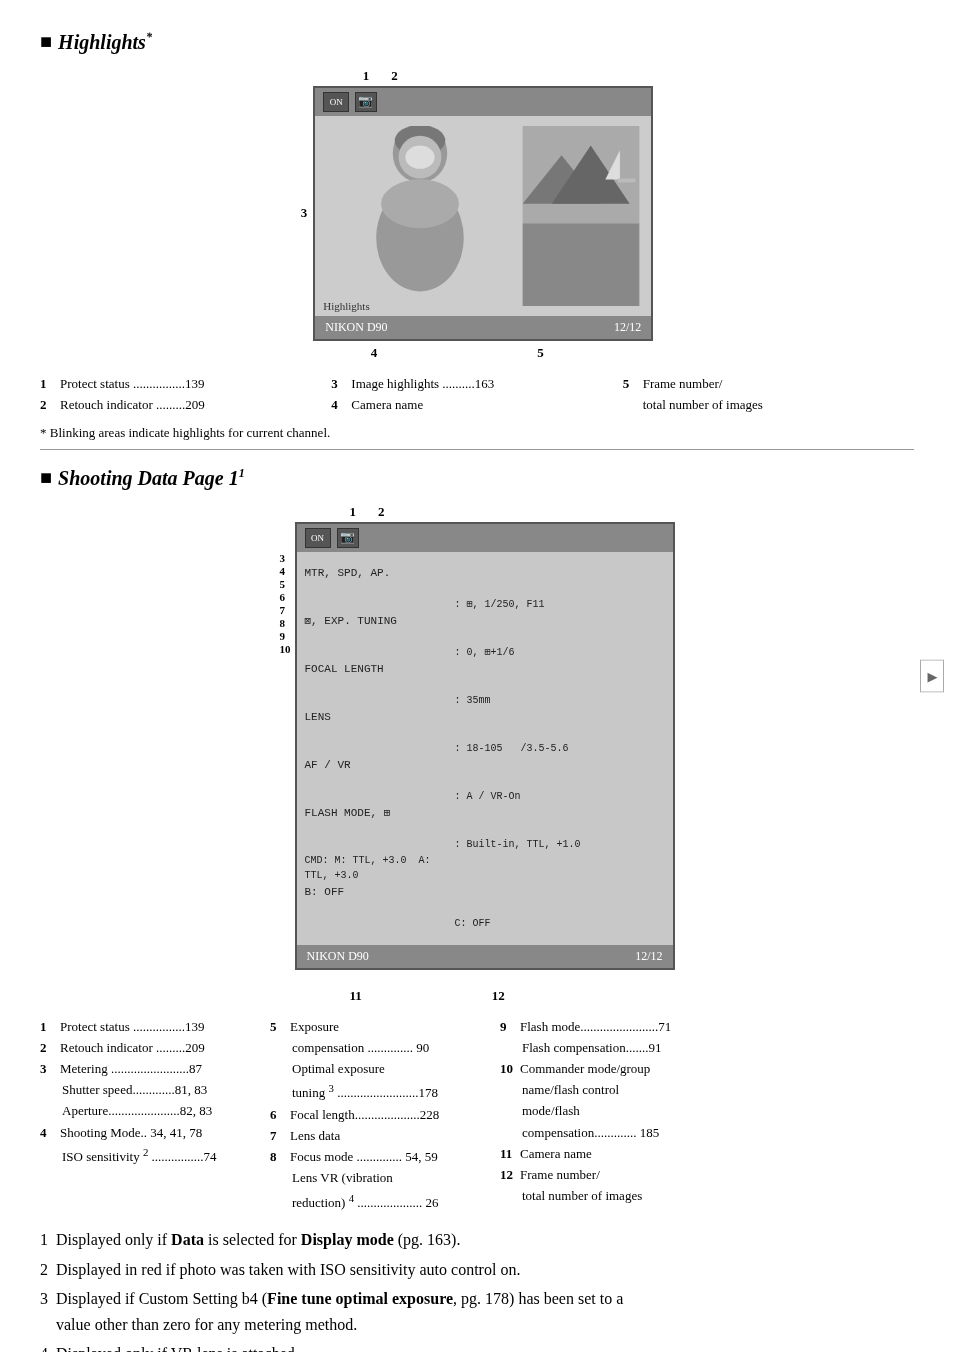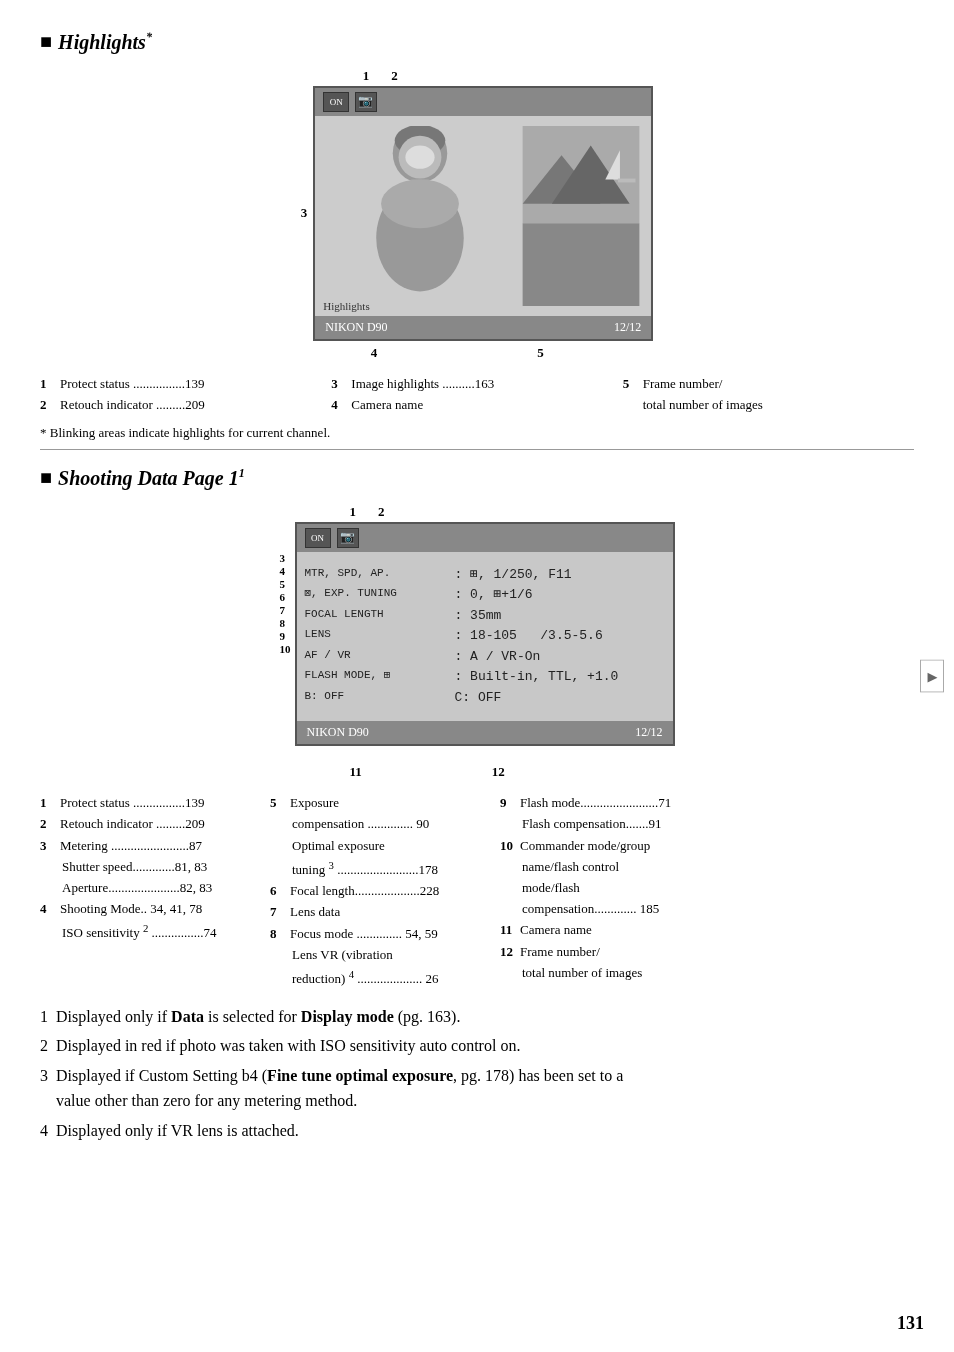--- a/index.html
+++ b/index.html
@@ -164,21 +164,22 @@
       margin-bottom: 1px;
       position: relative;
     }
     .data-label-col {
       width: 150px;
       color: #222;
       font-size: 11px;
     }
     .data-value-col {
       color: #222;
-      font-size: 13px;
+      font-size: 10px;
+      margin-top: 32px;
     }
     .data-screen-bottom {
       background: #888;
       padding: 4px 10px;
       display: flex;
       justify-content: space-between;
       align-items: center;
       font-size: 12px;
       color: #fff;
     }
@@ -422,20 +423,23 @@
             </div>
             <div class="data-row">
               <span class="data-label-col">AF / VR</span>
               <span class="data-value-col">: A / VR-On</span>
             </div>
             <div class="data-row">
               <span class="data-label-col">FLASH MODE, ⊞</span>
               <span class="data-value-col">: Built-in, TTL, +1.0</span>
             </div>
             <div class="data-row">
+              <span class="data-label-col" style="font-size:10px;">CMD: M: TTL, +3.0&nbsp;&nbsp;A: TTL, +3.0</span>
+            </div>
+            <div class="data-row">
               <span class="data-label-col">B: OFF</span>
               <span class="data-value-col">C: OFF</span>
             </div>
           </div>
 
           <div class="data-screen-bottom">
             <span>NIKON D90</span>
             <span>12/12</span>
           </div>
         </div>

